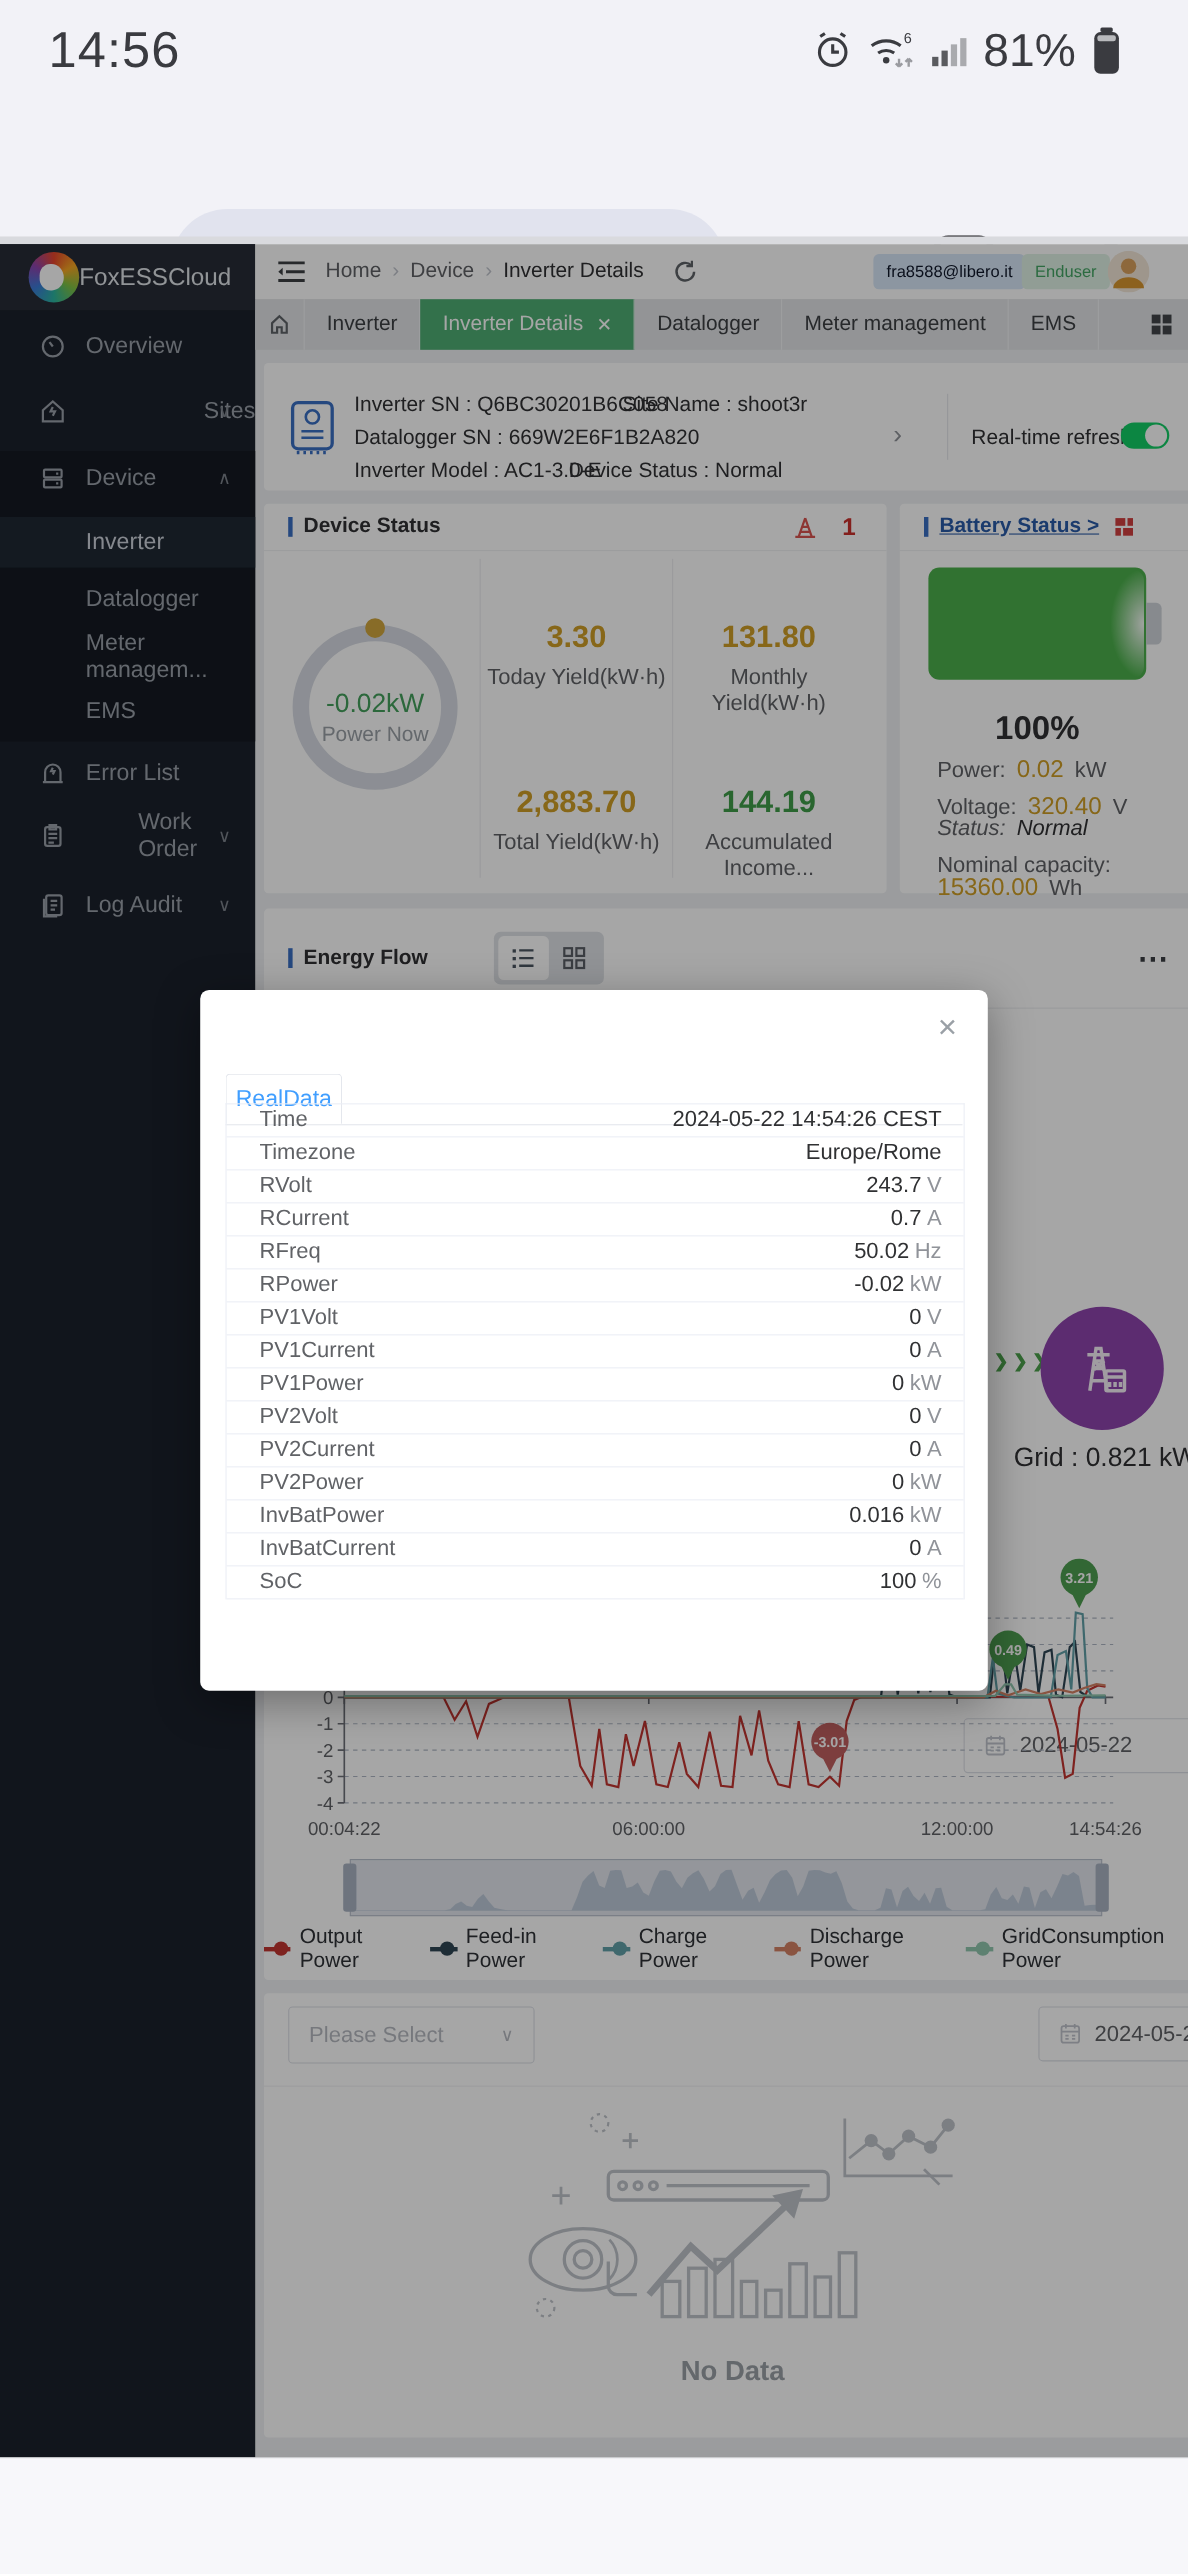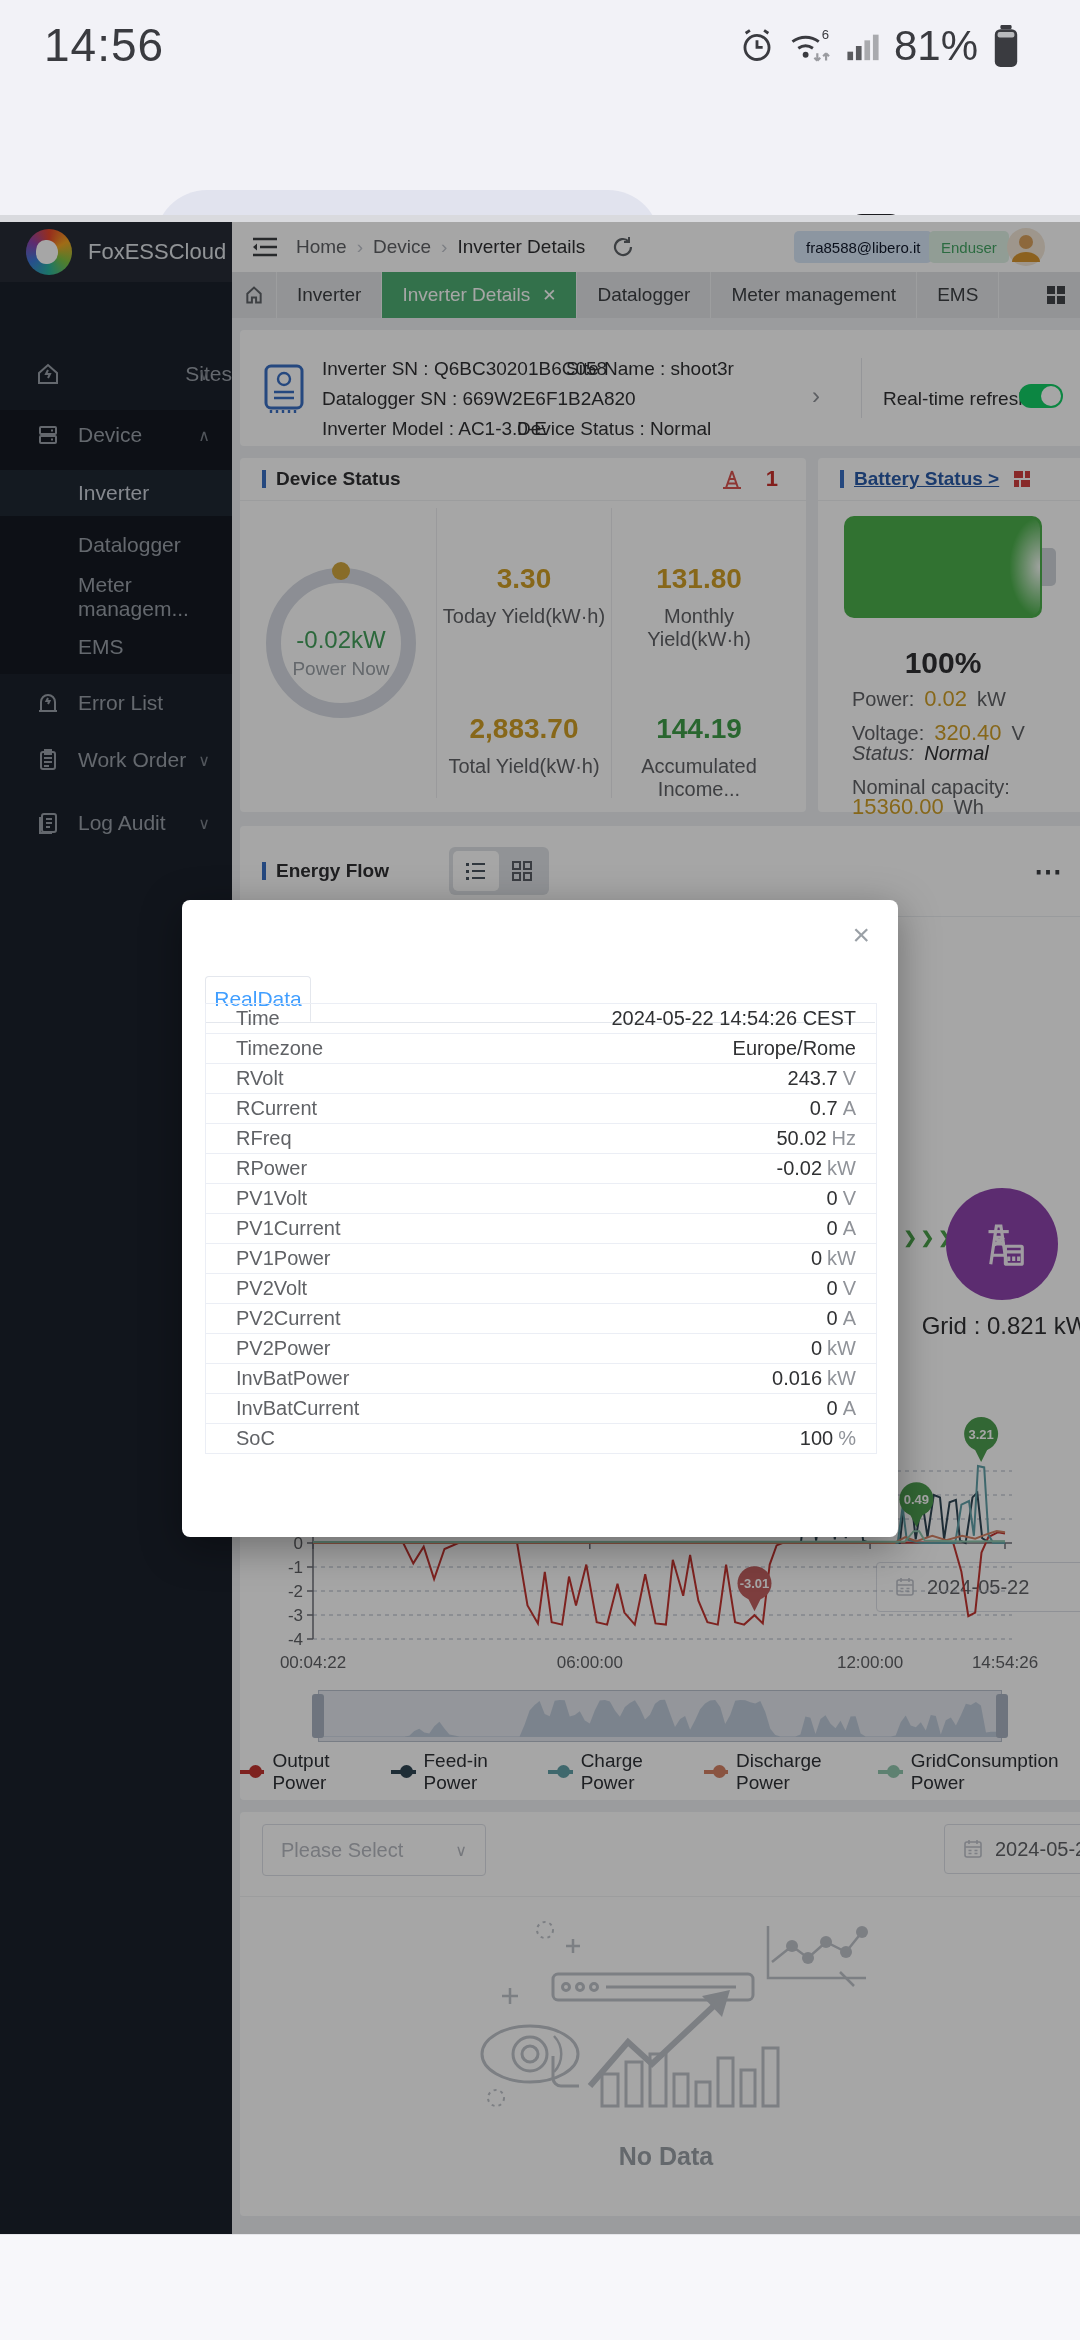--- a/index.html
+++ b/index.html
@@ -14,21 +14,21 @@
   .urlpill{left:155px;top:100px;width:505px;height:104px;border-radius:52px;background:#e1e3ee;
            display:flex;align-items:center;gap:22px;padding-left:44px;box-sizing:border-box;}
   .urltext{font-size:47px;color:#202124;}
   #topstrip{left:0;top:215px;width:1080px;height:7px;background:#d9dade;}
   #navbar{left:0;top:2234px;width:1080px;height:106px;background:#f7f7fa;border-top:1px solid #e6e6ea;}
   
   #webview{left:0;top:222px;width:1080px;height:2012px;background:#eef0f3;}
   #dim{left:0;top:222px;width:1080px;height:2012px;background:rgba(0,0,0,.35);z-index:40;}
   
   #sidebar{left:0;top:0;width:232px;height:2012px;background:#1b212b;}
-  #sidelogo{left:0;top:0;width:232px;height:60px;background:#272c36;display:flex;align-items:center;gap:16px;padding-left:26px;box-sizing:border-box;}
+  #sidelogo{left:0;top:0;width:232px;height:60px;background:#272c36;display:flex;align-items:center;padding-left:26px;box-sizing:border-box;}
   .logo{width:46px;height:46px;border-radius:50%;background:conic-gradient(#e8452c,#f5a623,#7ec244,#2bb5a0,#3b7bd8,#8e44ad,#e8452c);position:relative;}
   .logo:after{content:"";position:absolute;left:10px;top:11px;width:22px;height:24px;background:#fff;border-radius:46% 54% 52% 48%;}
   .brand{color:#dfe3e8;font-size:22px;}
   .sitem{position:absolute;left:0;width:232px;height:46px;display:flex;align-items:center;color:#9aa0a9;font-size:21px;}
   .sitem .ic{width:26px;margin-left:36px;margin-right:16px;display:flex;}
   .sitem .chev{position:absolute;right:22px;font-size:16px;color:#7d838c;}
   .ssub{padding-left:78px;box-sizing:border-box;}
   #devblock{left:0;top:188px;width:232px;height:264px;background:#141a22;}
   #invhl{left:0;top:248px;width:232px;height:46px;background:#202834;}
   
@@ -192,20 +192,29 @@
   <div class="abs" id="webview">
 
     <div class="abs" id="sidebar">
       <div class="abs" id="sidelogo">
         <span class="logo"></span>
         <span class="brand">FoxESSCloud</span>
       </div>
       <div class="abs" id="devblock"></div>
       <div class="abs" id="invhl"></div>
 
+      <div class="sitem" style="top:70px;">
+        <span class="ic">
+          <svg width="24" height="24" viewBox="0 0 24 24" fill="none" stroke="#9aa0a9" stroke-width="2">
+          <circle cx="12" cy="12" r="9"></circle>
+              <path d="M12 12l-3-4"></path>
+            </svg>
+          </span>
+        <span>Overview</span>
+      </div>
       <div class="sitem" style="top:129px;justify-content:space-between;">
         <span class="ic">
           <svg width="24" height="24" viewBox="0 0 24 24" fill="none" stroke="#9aa0a9" stroke-width="2">
           <path d="M3 11l9-8 9 8v10H3z"></path>
               <path d="M12 8l-2 4h4l-2 4"></path>
             </svg>
           </span>
         <span>Sites</span>
         <span class="chev">∨</span>
       </div>
@@ -235,21 +244,21 @@
       <div class="sitem" style="top:458px;">
         <span class="ic">
           <svg width="24" height="24" viewBox="0 0 24 24" fill="none" stroke="#9aa0a9" stroke-width="2">
           <path d="M5 20V11a7 7 0 0 1 14 0v9"></path>
               <path d="M3 20h18"></path>
               <path d="M12 7l-1.5 3h3L12 13"></path>
             </svg>
           </span>
         <span>Error List</span>
       </div>
-      <div class="sitem" style="top:515px;">
+      <div class="sitem" style="top:515px;gap:48px;">
         <span class="ic">
           <svg width="24" height="24" viewBox="0 0 24 24" fill="none" stroke="#9aa0a9" stroke-width="2">
           <rect x="5" y="4" width="14" height="17" rx="2"></rect>
               <path d="M9 2h6v4H9z"></path>
               <path d="M8 10h8M8 14h8M8 18h5"></path>
             </svg>
           </span>
         <span>Work Order</span>
         <span class="chev">∨</span>
       </div>

